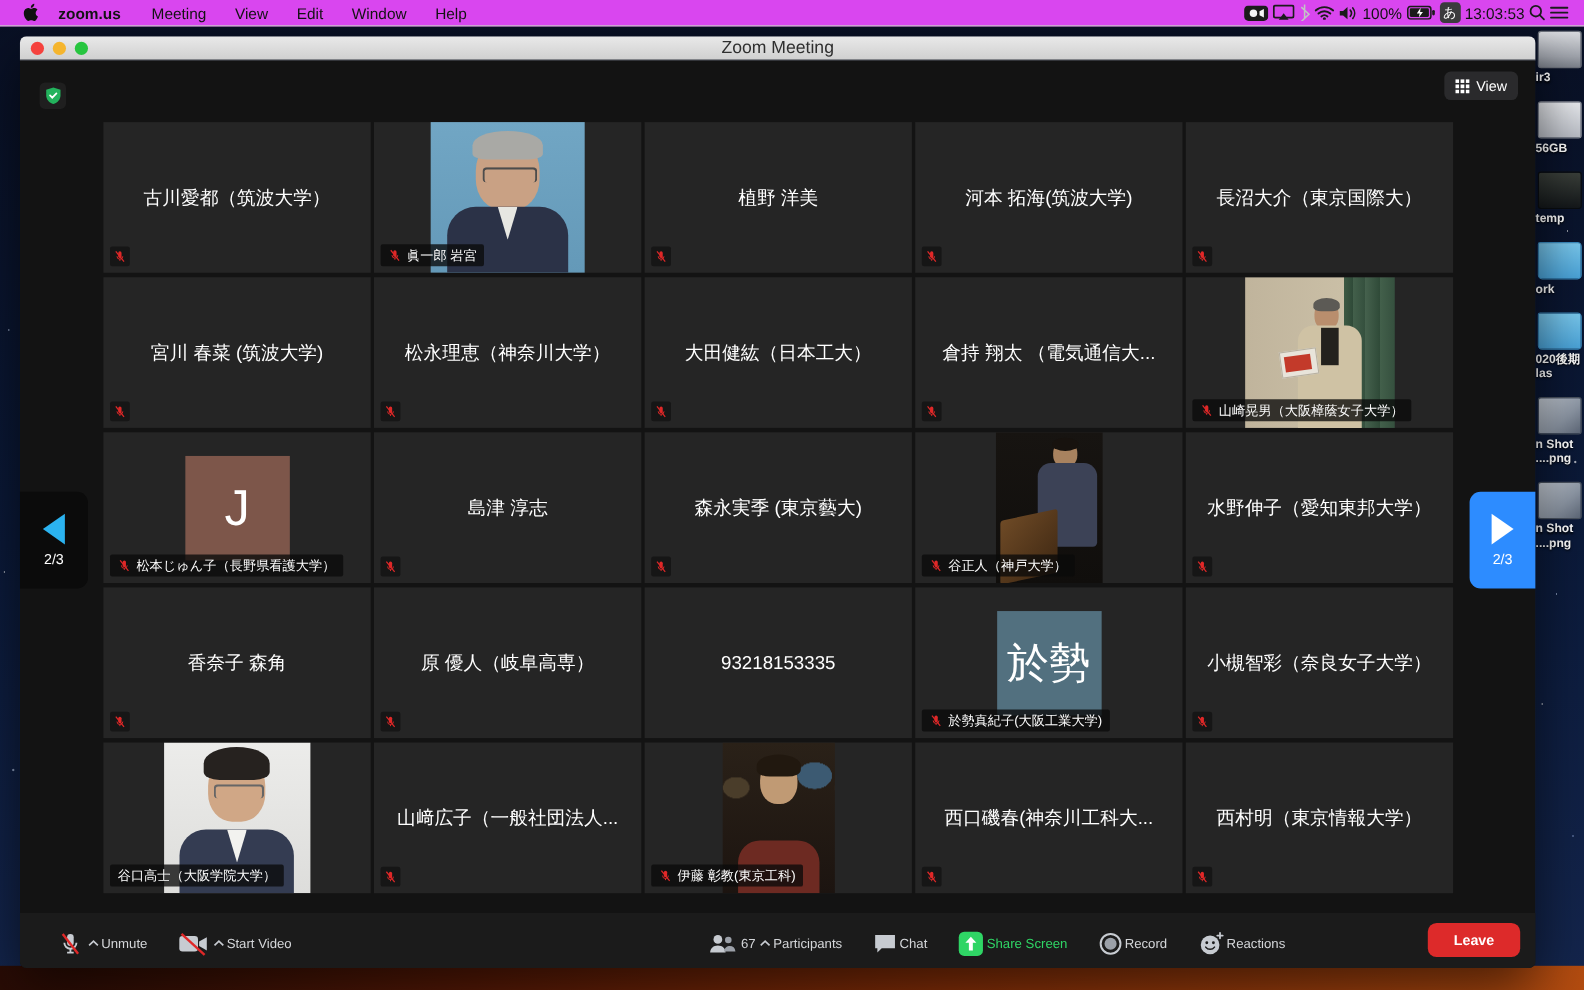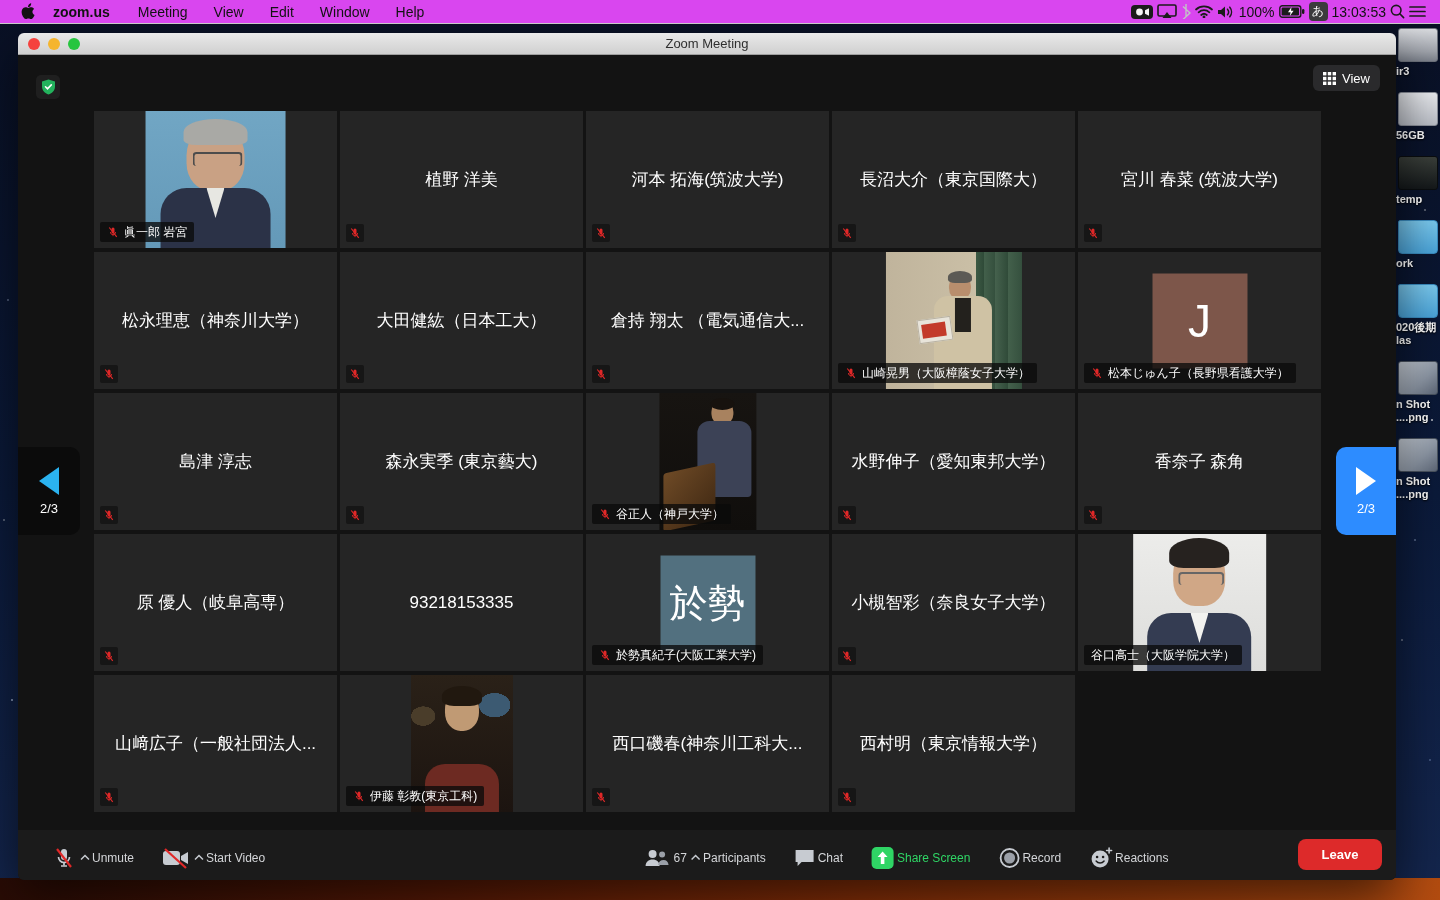--- a/index.html
+++ b/index.html
@@ -49,21 +49,21 @@
   .status .txt { font-size:14px; }
   .ime-badge { width:19px; height:19px; background:#3b3b3d; color:#fff; border-radius:4px;
     font-size:12px; display:flex; align-items:center; justify-content:center; }
 
   
   .window { position:absolute; left:18px; top:33px; width:1378px; height:847px;
     border-radius:6px; overflow:hidden; box-shadow:0 18px 50px rgba(0,0,0,.6); }
   .titlebar { height:22px; background:linear-gradient(180deg,#e9e9e9,#d0d0d0);
     position:relative; display:flex; align-items:center; justify-content:center;
     border-bottom:1px solid #9f9f9f; }
-  .titlebar .title { font-size:13px; color:#2f2f2f; }
+  .titlebar .title { font-size:16px; color:#2f2f2f; }
   .lights { position:absolute; left:10px; top:5px; display:flex; gap:8px; }
   .light { width:12px; height:12px; border-radius:50%; }
   .light.red{ background:#f5423e; } .light.yellow{ background:#f5b52e; } .light.green{ background:#27c53f; }
 
   .content { position:relative; height:825px; background:#131313; }
 
   .shield-btn { position:absolute; left:18px; top:20px; width:24px; height:24px;
     background:#1f1f1f; border-radius:5px; display:flex; align-items:center; justify-content:center; }
   .view-btn { position:absolute; right:16px; top:10px; height:26px; padding:0 10px;
     background:#2a2a2c; border-radius:6px; display:flex; align-items:center; gap:6px;
@@ -318,20 +318,31 @@
             <rect x="0" y="9.6" width="3.4" height="3.4"></rect>
             <rect x="4.8" y="9.6" width="3.4" height="3.4"></rect>
             <rect x="9.6" y="9.6" width="3.4" height="3.4"></rect>
           </g>
       </svg>
       <span>View</span>
     </div>
 
     <div class="grid">
         <div class="tile">
+          <div class="center-name">古川愛都（筑波大学）</div>
+          <span class="mic-badge">
+            <svg viewBox="0 0 16 16" width="12" height="12">
+              <path d="M8 2a2 2 0 0 1 2 2v4a2 2 0 0 1-4 0V4a2 2 0 0 1 2-2z" fill="#e02828"></path>
+              <path d="M4.5 8a3.5 3.5 0 0 0 7 0" stroke="#e02828" stroke-width="1.2" fill="none"></path>
+              <line x1="8" y1="11.5" x2="8" y2="13.5" stroke="#e02828" stroke-width="1.2"></line>
+              <line x1="3" y1="2" x2="13" y2="14.5" stroke="#e02828" stroke-width="1.5"></line>
+            </svg>
+          </span>
+        </div>
+        <div class="tile">
           <div class="video-box v-iwamiya">
             <div class="head"></div>
             <div class="torso"></div>
             <div class="extra"></div>
           </div>
           <div class="label-bar">
             <svg viewBox="0 0 16 16" width="12" height="12">
               <path d="M8 2a2 2 0 0 1 2 2v4a2 2 0 0 1-4 0V4a2 2 0 0 1 2-2z" fill="#e02828"></path>
               <path d="M4.5 8a3.5 3.5 0 0 0 7 0" stroke="#e02828" stroke-width="1.2" fill="none"></path>
               <line x1="8" y1="11.5" x2="8" y2="13.5" stroke="#e02828" stroke-width="1.2"></line>

